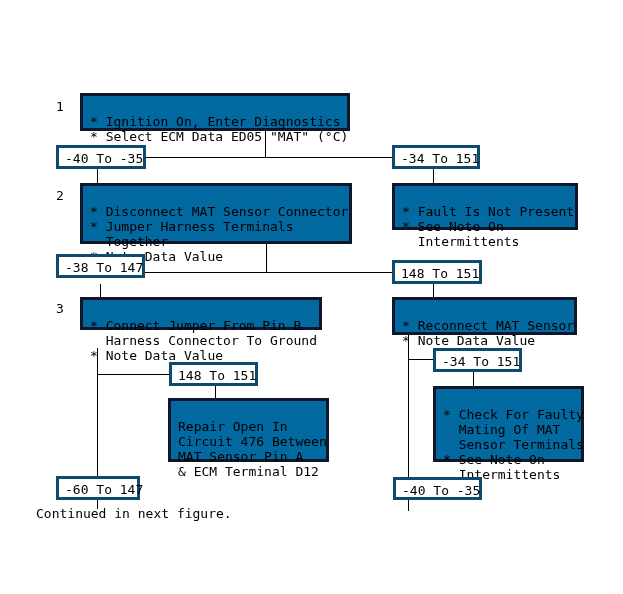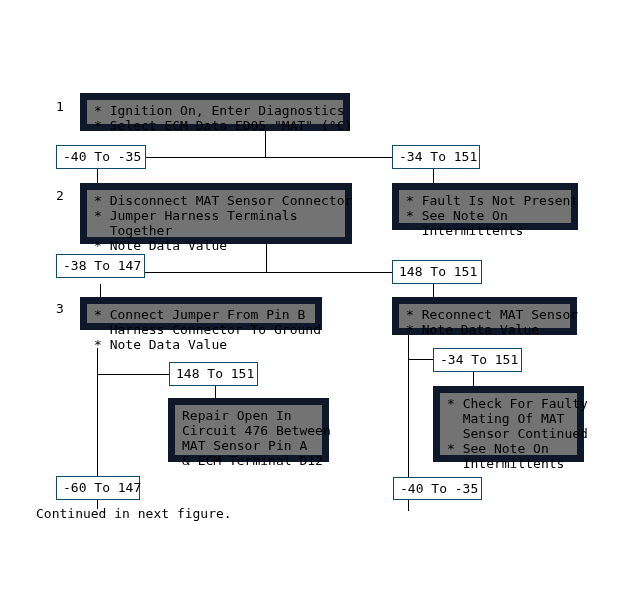--- a/index.html
+++ b/index.html
@@ -4,25 +4,25 @@
 <style>
   html,body { margin:0; padding:0; background:#ffffff; }
   .stage {
     position:relative; width:623px; height:594px; background:#ffffff;
     font-family:"DejaVu Sans Mono","Liberation Mono",monospace;
     font-size:13px; line-height:15px; color:#000000; overflow:hidden;
   }
   .txt  { position:absolute; white-space:pre; }
   .num  { position:absolute; white-space:pre; }
   .box  {
-    position:absolute; box-sizing:border-box; border:7px solid #0f172a;
-    background:#737373; white-space:pre; padding:3px 4px 0 7px;
+    position:absolute; box-sizing:border-box; border:3px solid #0f172a;
+    background:#0369a1; white-space:pre; padding:18px 4px 0 7px;
   }
   .range {
-    position:absolute; box-sizing:border-box; border:1px solid #0c4a6e;
+    position:absolute; box-sizing:border-box; border:3px solid #0c4a6e;
     background:#ffffff; white-space:pre; padding:3px 0 0 6px;
   }
   .line { position:absolute; background:#000000; }
 </style>
 </head>
 <body>
 
 <div class="stage">
 
 
@@ -44,21 +44,21 @@
 * See Note On
   Intermittents</div>
   <div class="box" style="left:392px;top:297px;width:185px;height:38px">* Reconnect MAT Sensor
 * Note Data Value</div>
   <div class="box" style="left:168px;top:398px;width:161px;height:64px">Repair Open In
 Circuit 476 Between
 MAT Sensor Pin A
 &amp; ECM Terminal D12</div>
   <div class="box" style="left:433px;top:386px;width:151px;height:76px">* Check For Faulty
   Mating Of MAT
-  Sensor Continued
+  Sensor Terminals
 * See Note On
   Intermittents</div>
 
   <div class="range" style="left:56px;top:145px;width:90px;height:24px">-40 To -35</div>
   <div class="range" style="left:392px;top:145px;width:88px;height:24px">-34 To 151</div>
   <div class="range" style="left:56px;top:254px;width:89px;height:24px">-38 To 147</div>
   <div class="range" style="left:392px;top:260px;width:90px;height:24px">148 To 151</div>
   <div class="range" style="left:169px;top:362px;width:89px;height:24px">148 To 151</div>
   <div class="range" style="left:433px;top:348px;width:89px;height:24px">-34 To 151</div>
   <div class="range" style="left:56px;top:476px;width:84px;height:24px">-60 To 147</div>

